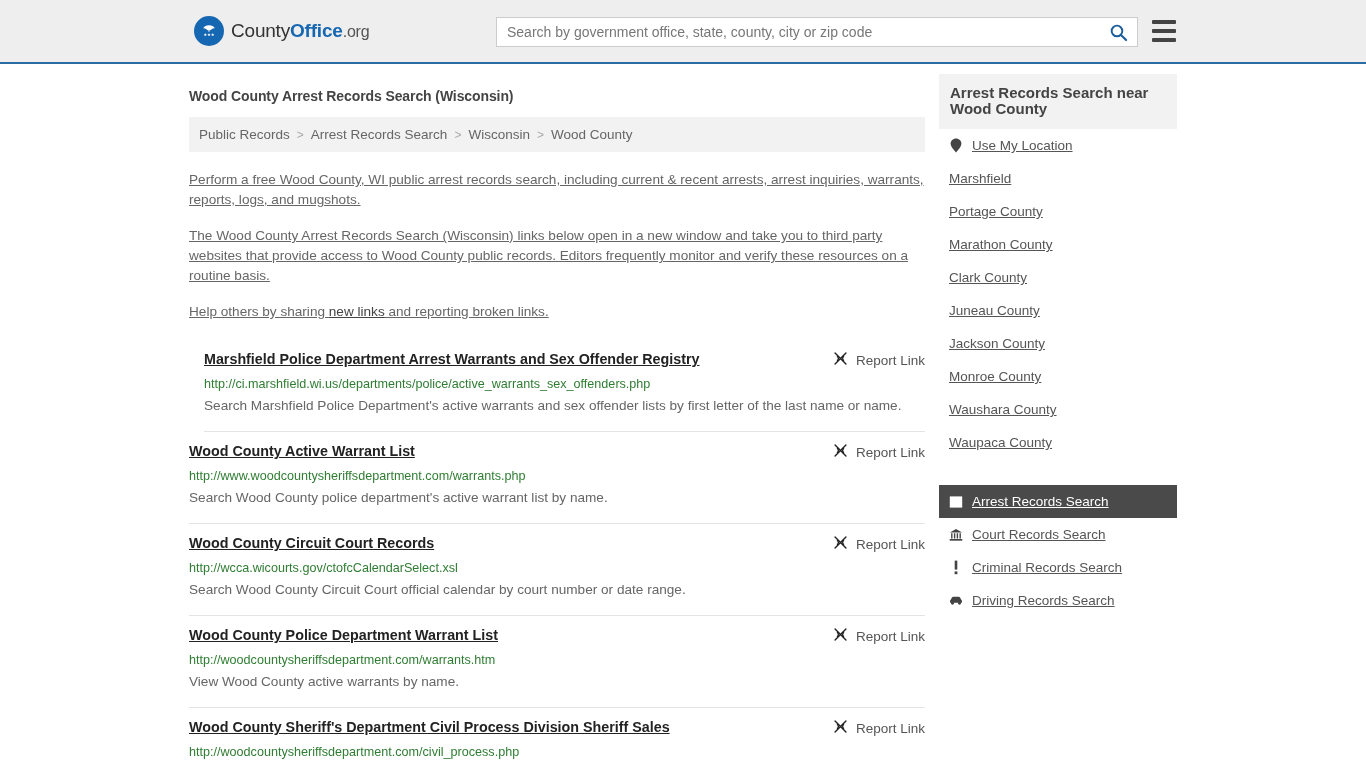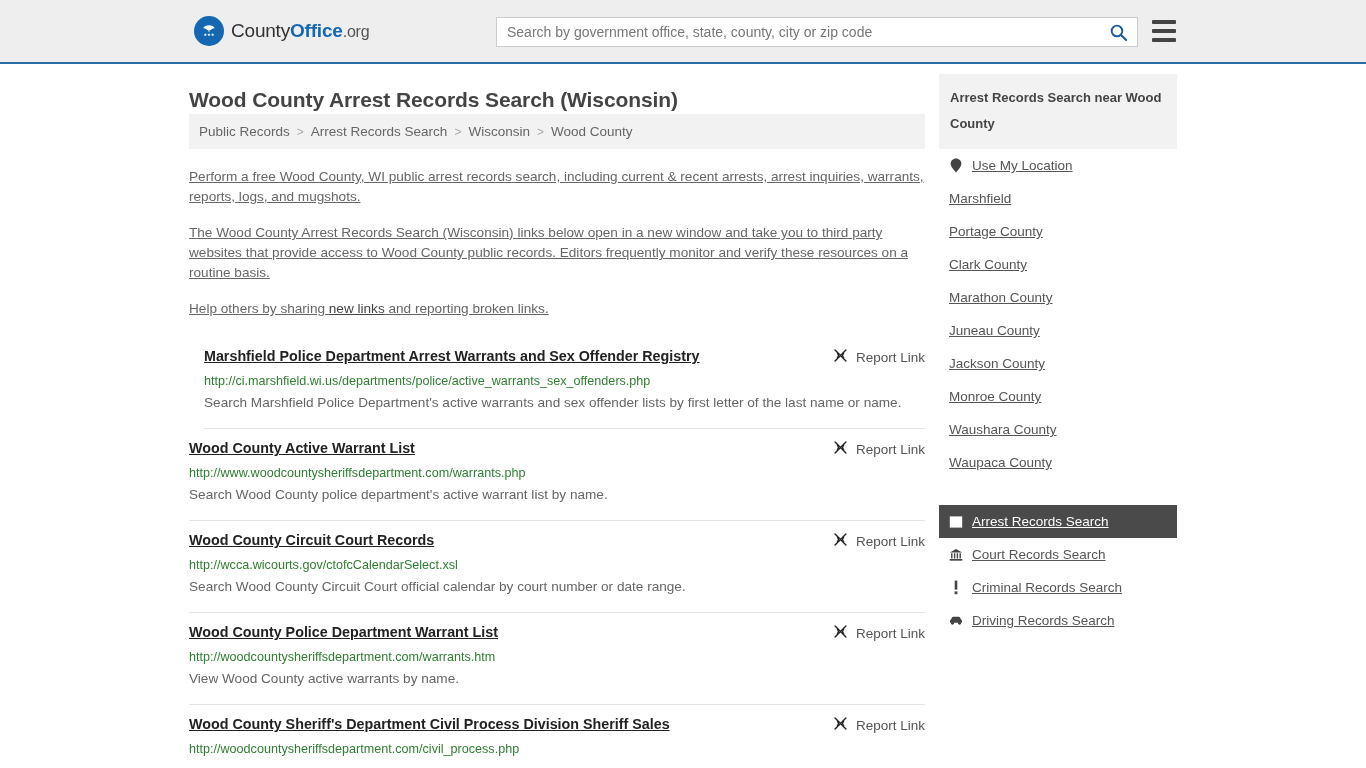--- a/index.html
+++ b/index.html
@@ -108,24 +108,24 @@
     width: 988px;
     margin: 0 auto;
     padding-left: 0;
     display: flex;
     gap: 14px;
   }
   .main-col { width: 736px; flex-shrink: 0; }
   .side-col { width: 238px; flex-shrink: 0; }
 
   h1.page-title {
-    font-size: 21px;
+    font-size: 14px;
     color: #444444;
     font-weight: bold;
-    margin: 24px 0 2px 0;
+    margin: 24px 0 13px 0;
     letter-spacing: -0.1px;
   }
 
   
   .breadcrumb {
     background: #f2f2f2;
     padding: 10px 10px;
     font-size: 13.5px;
     color: #777777;
     display: flex;
@@ -206,22 +206,22 @@
     line-height: 24px;
     margin-top: 2px;
   }
 
   
   .side-panel { margin-bottom: 8px; }
   .side-header {
     background: #f2f2f2;
     color: #444444;
     font-weight: bold;
-    font-size: 13px;
-    line-height: 26px;
+    font-size: 15px;
+    line-height: 16px;
     padding: 11px 11px 12px 11px;
   }
   .side-list { padding: 0; margin: 0; list-style: none; }
   .side-item {
     display: flex;
     align-items: center;
     gap: 9px;
     padding: 9px 10px 9px 10px;
     font-size: 13.5px;
   }
@@ -398,24 +398,24 @@
               </span>
               <span class="side-label">Use My Location</span>
             </li>
             <li class="side-item no-icon">
               <span class="side-label">Marshfield</span>
             </li>
             <li class="side-item no-icon">
               <span class="side-label">Portage County</span>
             </li>
             <li class="side-item no-icon">
+              <span class="side-label">Marathon County</span>
+            </li>
+            <li class="side-item no-icon">
               <span class="side-label">Clark County</span>
-            </li>
-            <li class="side-item no-icon">
-              <span class="side-label">Marathon County</span>
             </li>
             <li class="side-item no-icon">
               <span class="side-label">Juneau County</span>
             </li>
             <li class="side-item no-icon">
               <span class="side-label">Jackson County</span>
             </li>
             <li class="side-item no-icon">
               <span class="side-label">Monroe County</span>
             </li>

